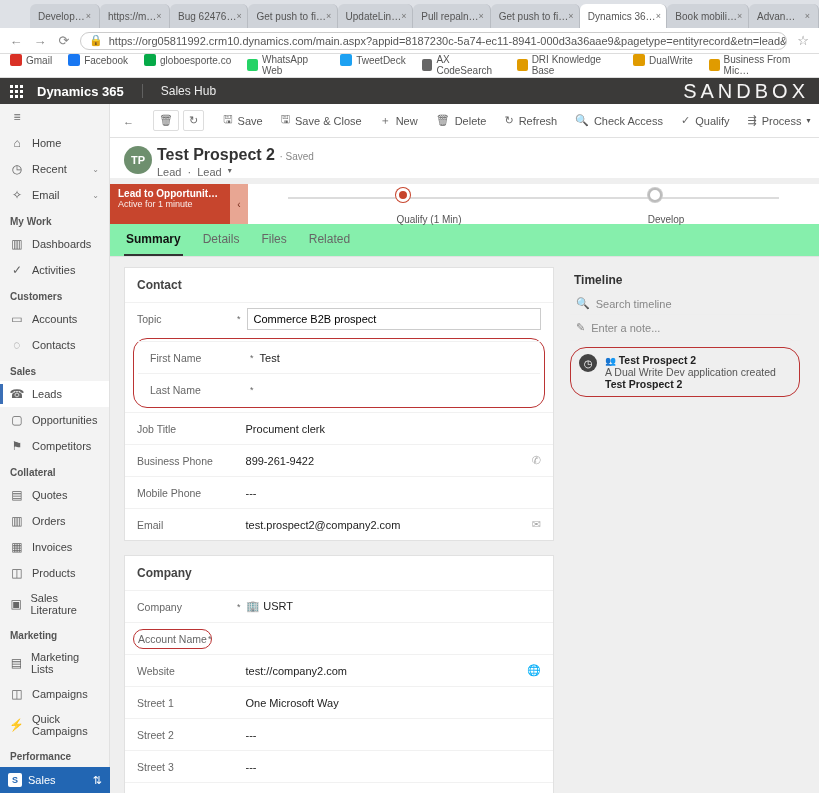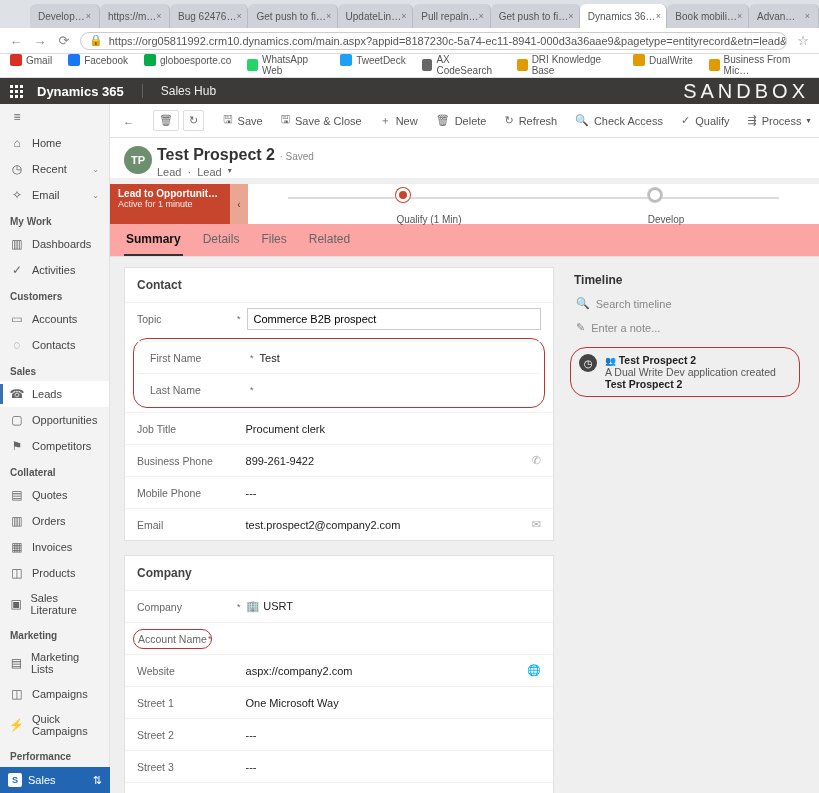--- a/index.html
+++ b/index.html
@@ -66,21 +66,21 @@
   .bpf-track{flex:1;position:relative;display:flex;align-items:center}
   .bpf-line{position:absolute;left:40px;right:40px;top:13px;height:2px;background:#dcdcdc}
   .bpf-node{position:relative;z-index:1;width:14px;height:14px;border-radius:50%;border:3px solid #fff;box-shadow:0 0 0 1px #ccc}
   .bpf-node.cur{background:var(--accent);box-shadow:0 0 0 1px var(--accent)}
   .bpf-node.next{background:#fff;border:2px solid #bbb}
   .bpf-pt{position:absolute;top:4px;text-align:center;font-size:10px}
   .bpf-pt.p1{left:26%}
   .bpf-pt.p2{left:70%}
   .bpf-lbl{margin-top:12px;color:#555}
   
-  .tabs{background:#fca5a5;border-bottom:1px solid var(--border);display:flex;gap:18px;padding:0 14px;font-size:12px}
+  .tabs{background:#86efac;border-bottom:1px solid var(--border);display:flex;gap:18px;padding:0 14px;font-size:12px}
   .tab{padding:8px 2px;color:#666;cursor:pointer}
   .tab.active{color:#111;font-weight:600;border-bottom:2px solid #333}
   
   .form-scroll{flex:1;overflow:auto;padding:10px 14px;display:flex;gap:16px;align-items:flex-start}
   .card{background:#fff;border:1px solid var(--border);width:430px}
   .card h3{margin:0;padding:10px 12px;font-size:12px;font-weight:600;color:#444}
   .field{display:flex;align-items:center;border-top:1px solid #f1f1f1;min-height:32px;padding:2px 12px}
   .field .lbl{width:100px;font-size:10.5px;color:#666}
   .field .req{color:#666;font-size:9px;margin-right:6px}
   .field .val{flex:1;font-size:11px;color:#222}
@@ -443,21 +443,21 @@
               <span class="req">*</span>
             <span class="val link">🏢 <span>USRT</span></span>
           </div>
           <div class="field">
             <span class="circled" style="display:inline-block"><span class="lbl">Account Name</span></span>
               <span class="req">*</span>
           </div>
           <div class="field">
             <span class="lbl">Website</span>
               <span class="req">&nbsp;</span>
-            <span class="val">aspx://company2.com</span>
+            <span class="val">test://company2.com</span>
             <span class="act">🌐</span>
           </div>
           <div class="field">
               <span class="lbl">Street 1</span>
               <span class="req">&nbsp;</span>
               <span class="val">One Microsoft Way</span>
             </div>
           <div class="field">
               <span class="lbl">Street 2</span>
               <span class="req">&nbsp;</span>

